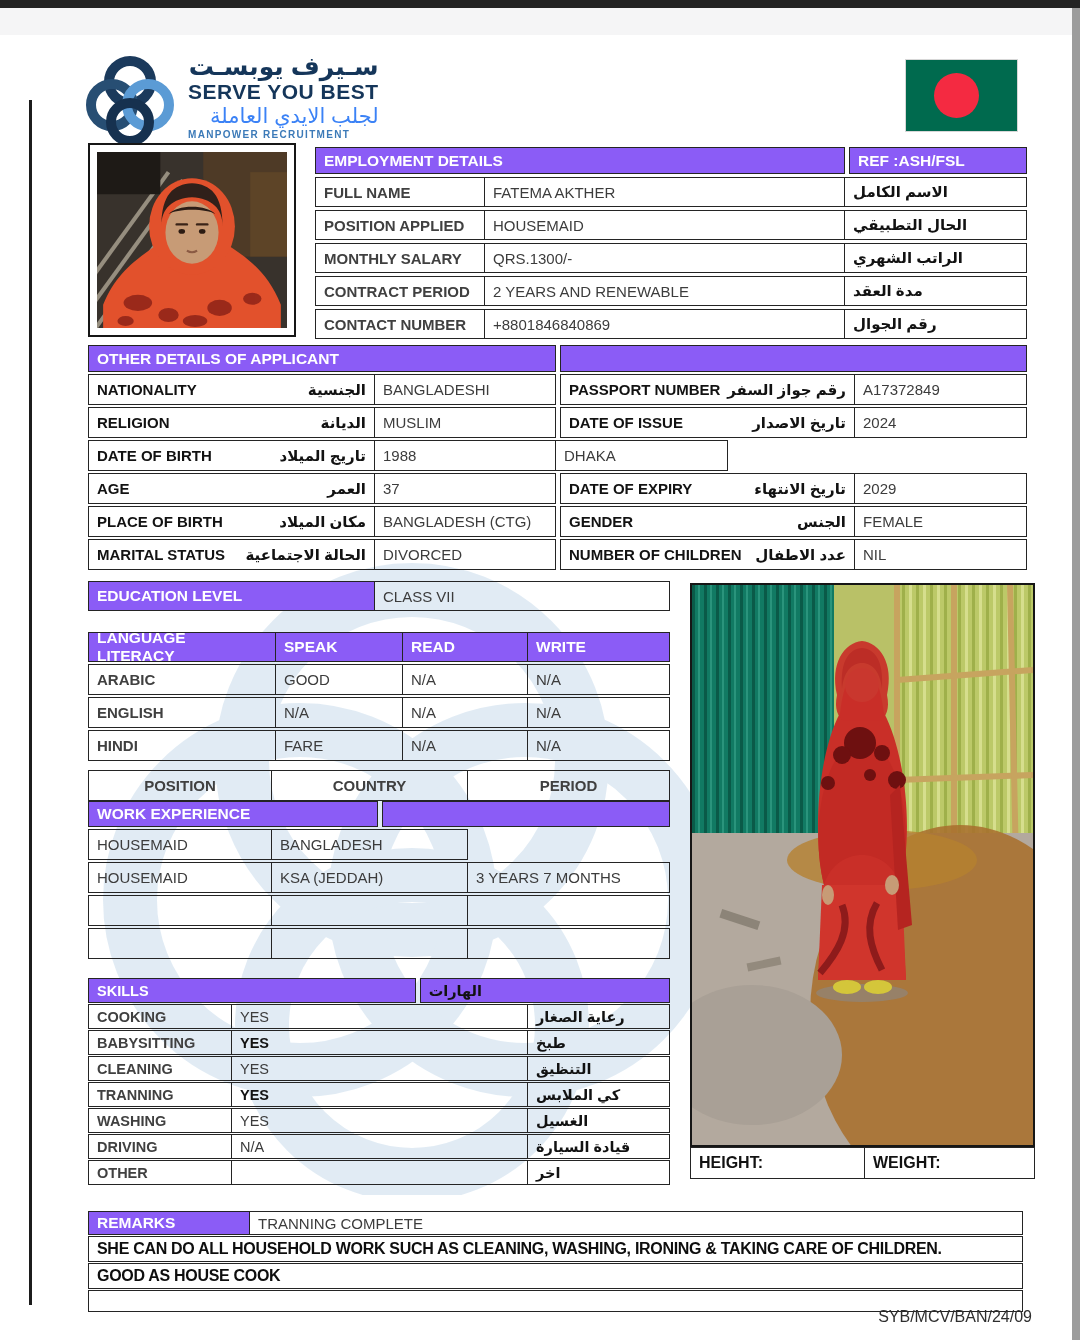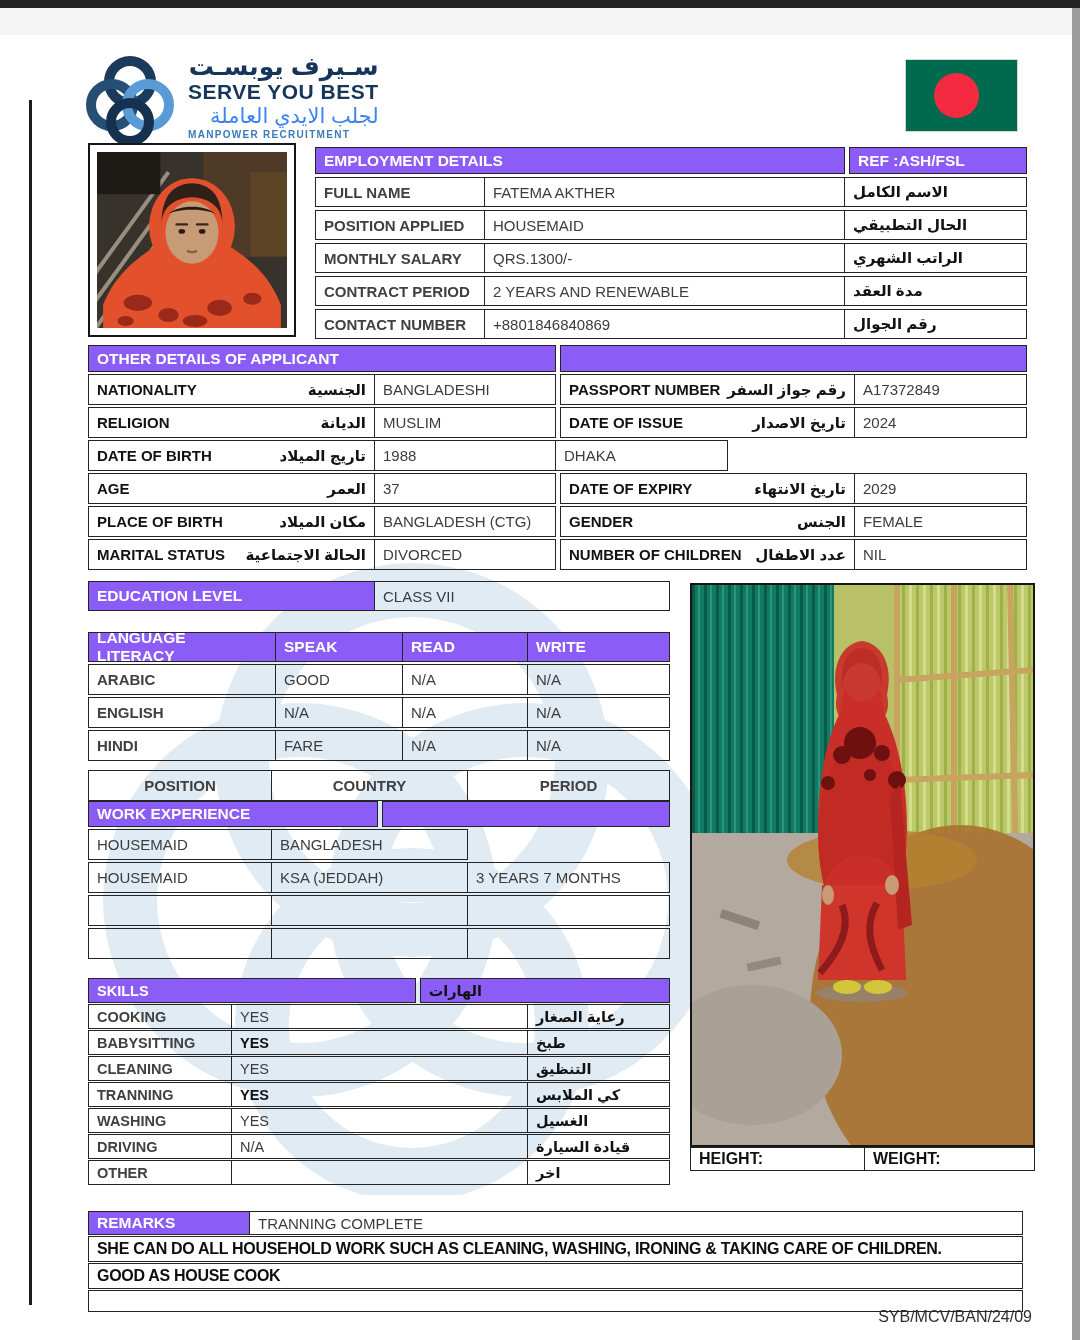--- a/index.html
+++ b/index.html
@@ -64,21 +64,21 @@
   .wex .row.hrow{height:26px;margin-top:0;}
   .wex .w1{width:184px;} .wex .w2{width:196px;} .wex .w3{width:202px;}
   .wex .g1{width:292px;} .wex .g2{width:290px;}
   .skl{left:88px;top:978px;width:582px;}
   .skl .row{height:25px;margin-top:1px;}
   .skl .row.hrow{height:25px;margin-top:0;}
   .skl .c{font-size:14.5px;}
   .skl .s1{width:144px;} .skl .s2{width:296px;} .skl .s3{width:142px;}
   .skl .h1{width:330px;} .skl .h2{width:252px;}
   .hw{left:690px;top:1147px;width:345px;}
-  .hw .row{height:24px;}
+  .hw .row{height:32px;}
   .hw .c{font-weight:bold;font-size:16px;color:#121212;background:#fff;}
   .hw .m1{width:175px;} .hw .m2{width:170px;}
   .rem{left:88px;top:1203px;width:935px;}
   .rem .row{height:26px;margin-top:1px;}
   .rem .row.r0{height:24px;margin-top:8px;}
   .rem .q1{width:162px;} .rem .q2{width:773px;}
   .rem .full{width:935px;}
   .rem .line{font-weight:bold;color:#0e0e0e;font-size:16px;letter-spacing:-0.3px;}
   .footer-code{top:1308px;right:48px;font-size:16px;color:#2e2e2e;}
 </style>

